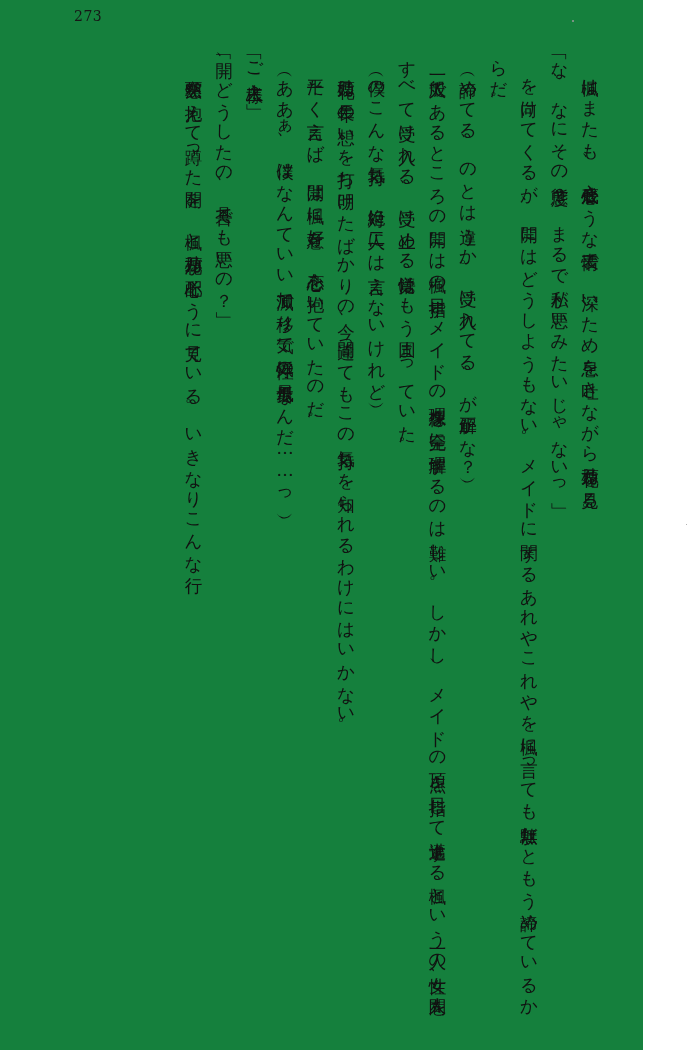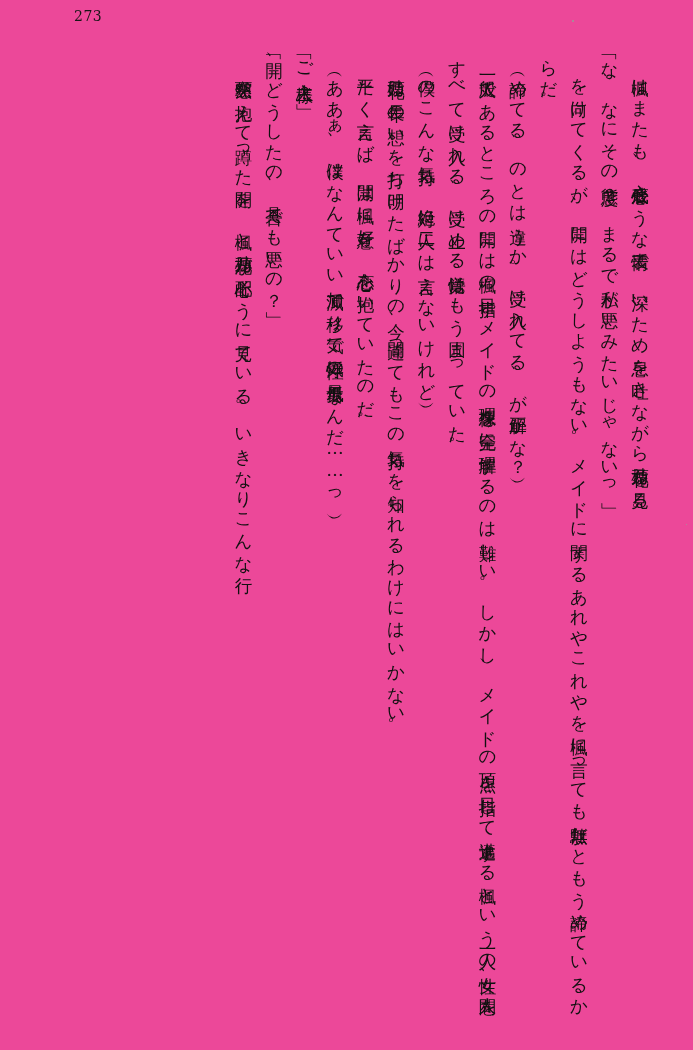--- a/index.html
+++ b/index.html
@@ -9,23 +9,23 @@
   }
   body {
     width: 693px;
     height: 1050px;
     overflow: hidden;
     font-family: "DejaVu Serif", "Liberation Serif", serif;
     color: #1a1a1a;
   }
   .page {
     position: relative;
-    width: 693px;
+    width: 643px;
     height: 1050px;
-    background: #ec4899;
+    background: #15803d;
     box-sizing: border-box;
   }
   .page-number {
     position: absolute;
     top: 8px;
     left: 74px;
     font-size: 14px;
     letter-spacing: 0.5px;
     font-family: "DejaVu Serif", "Liberation Serif", serif;
     color: #161616;

